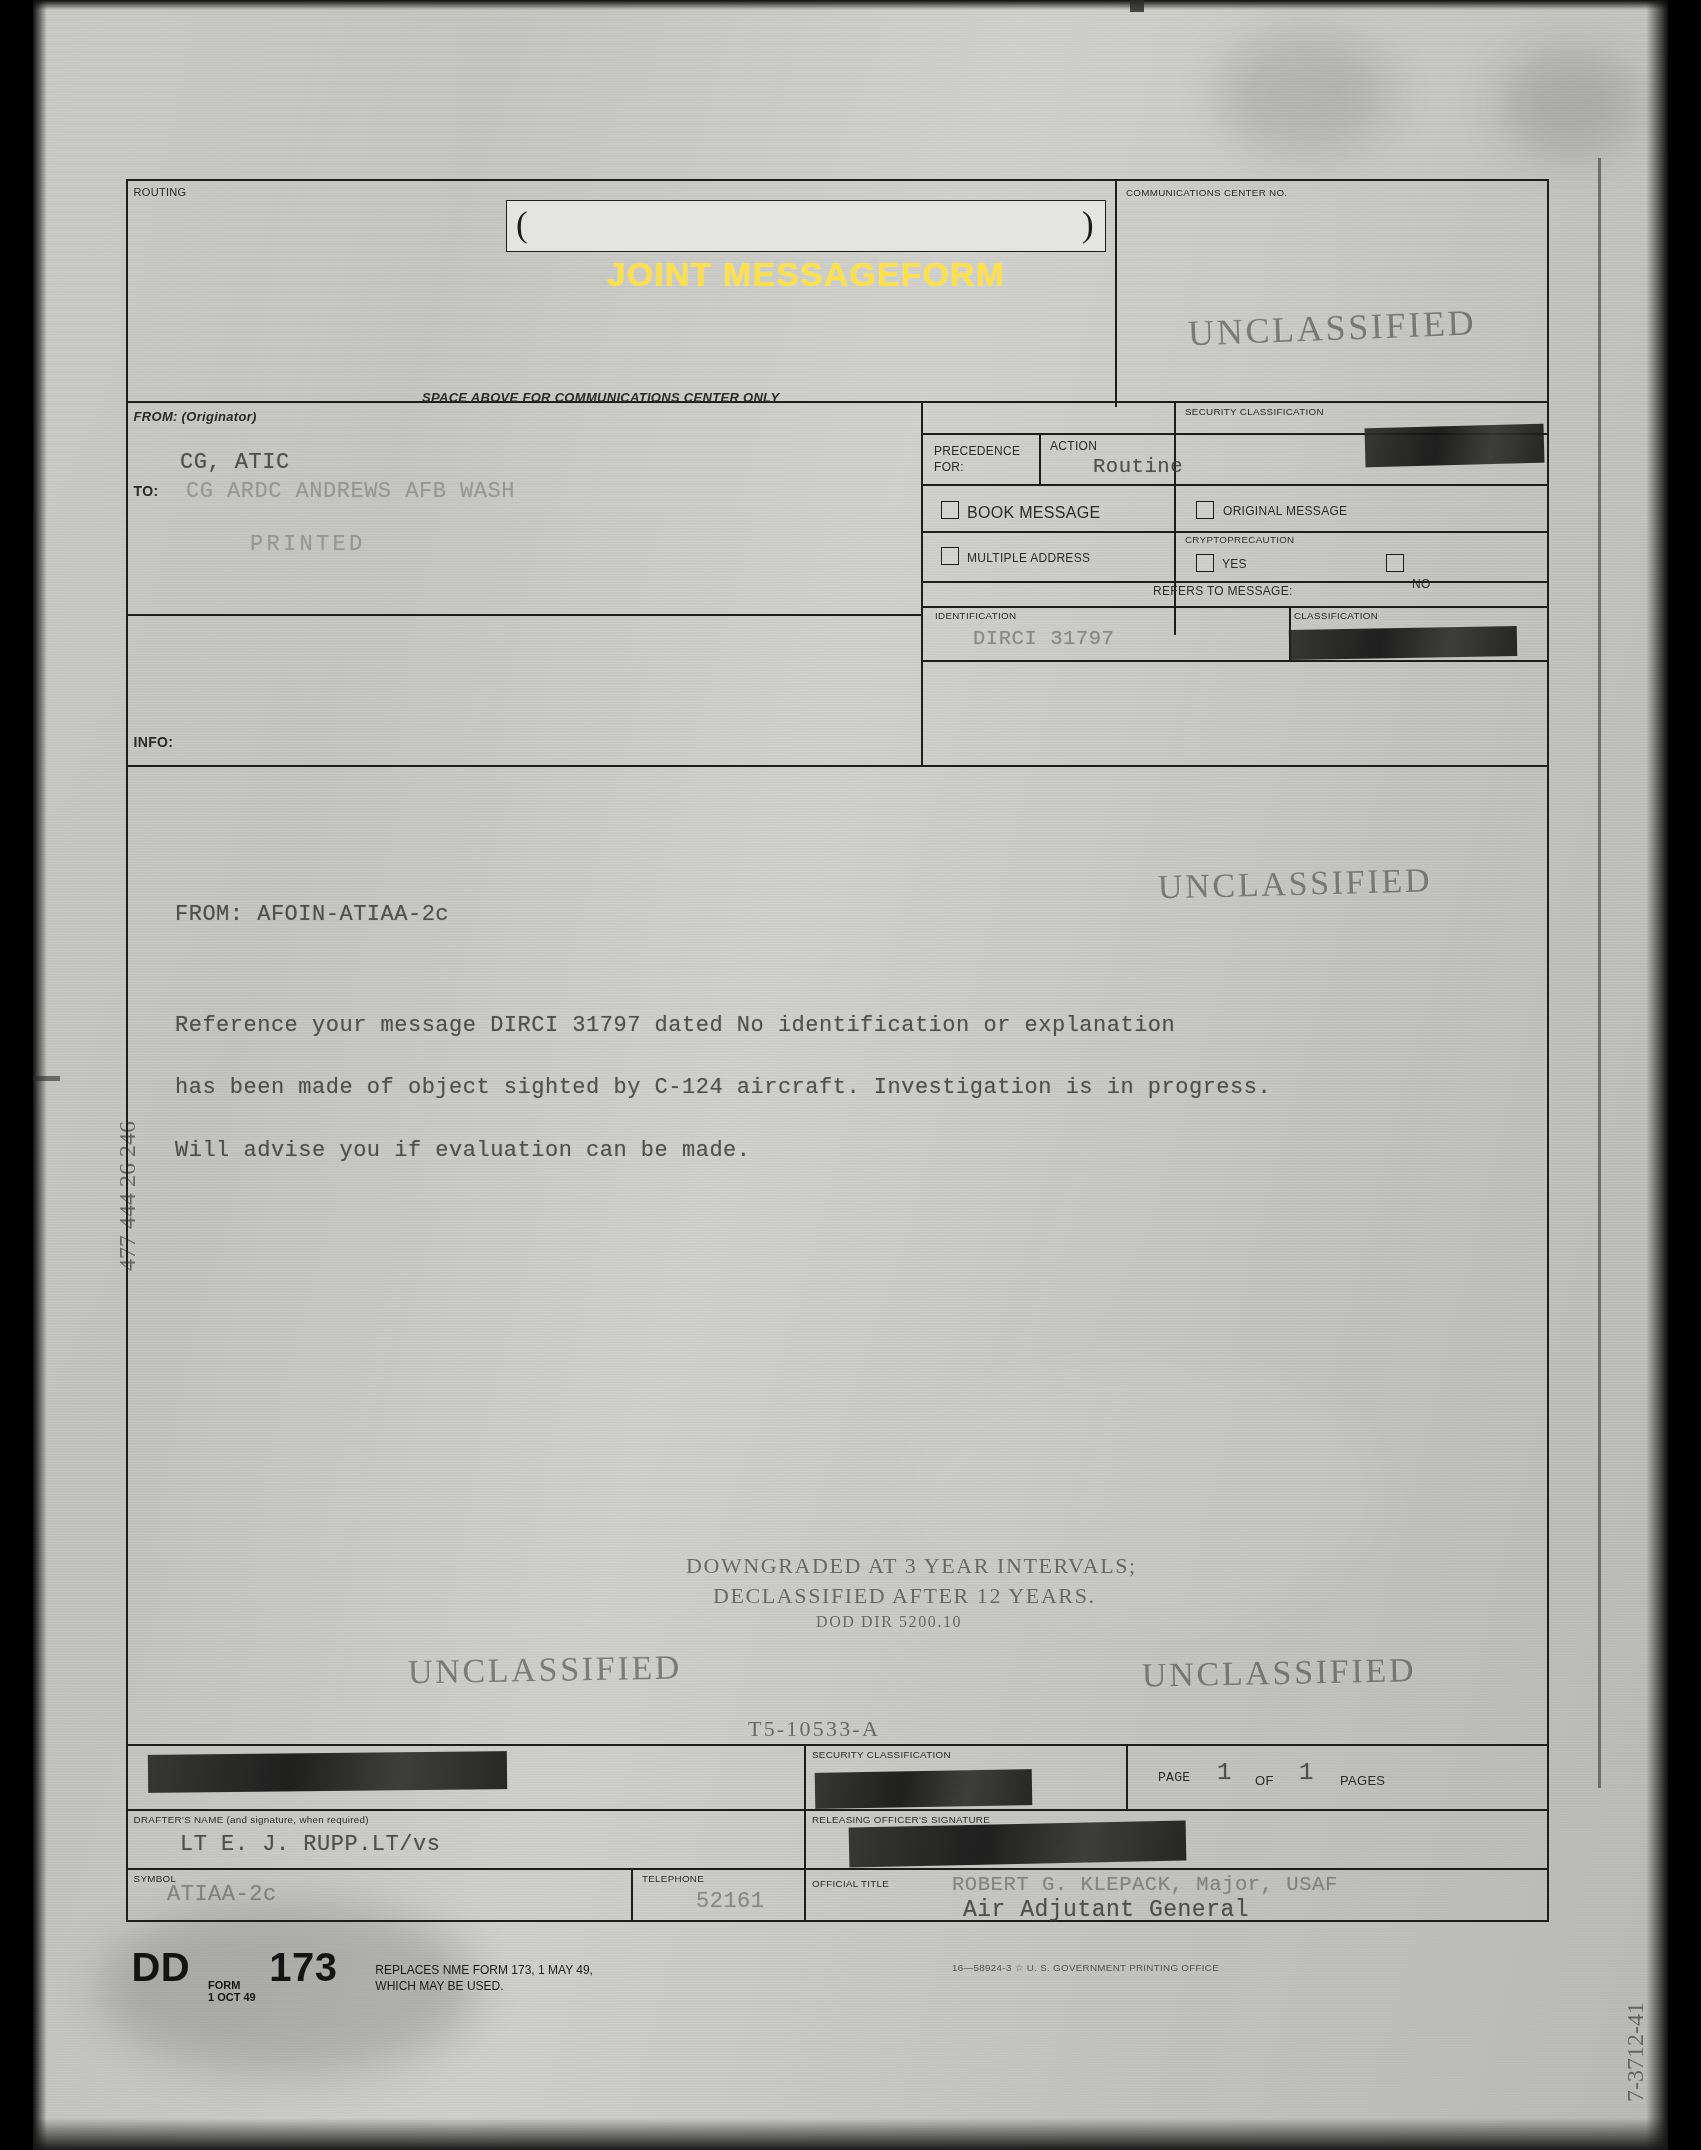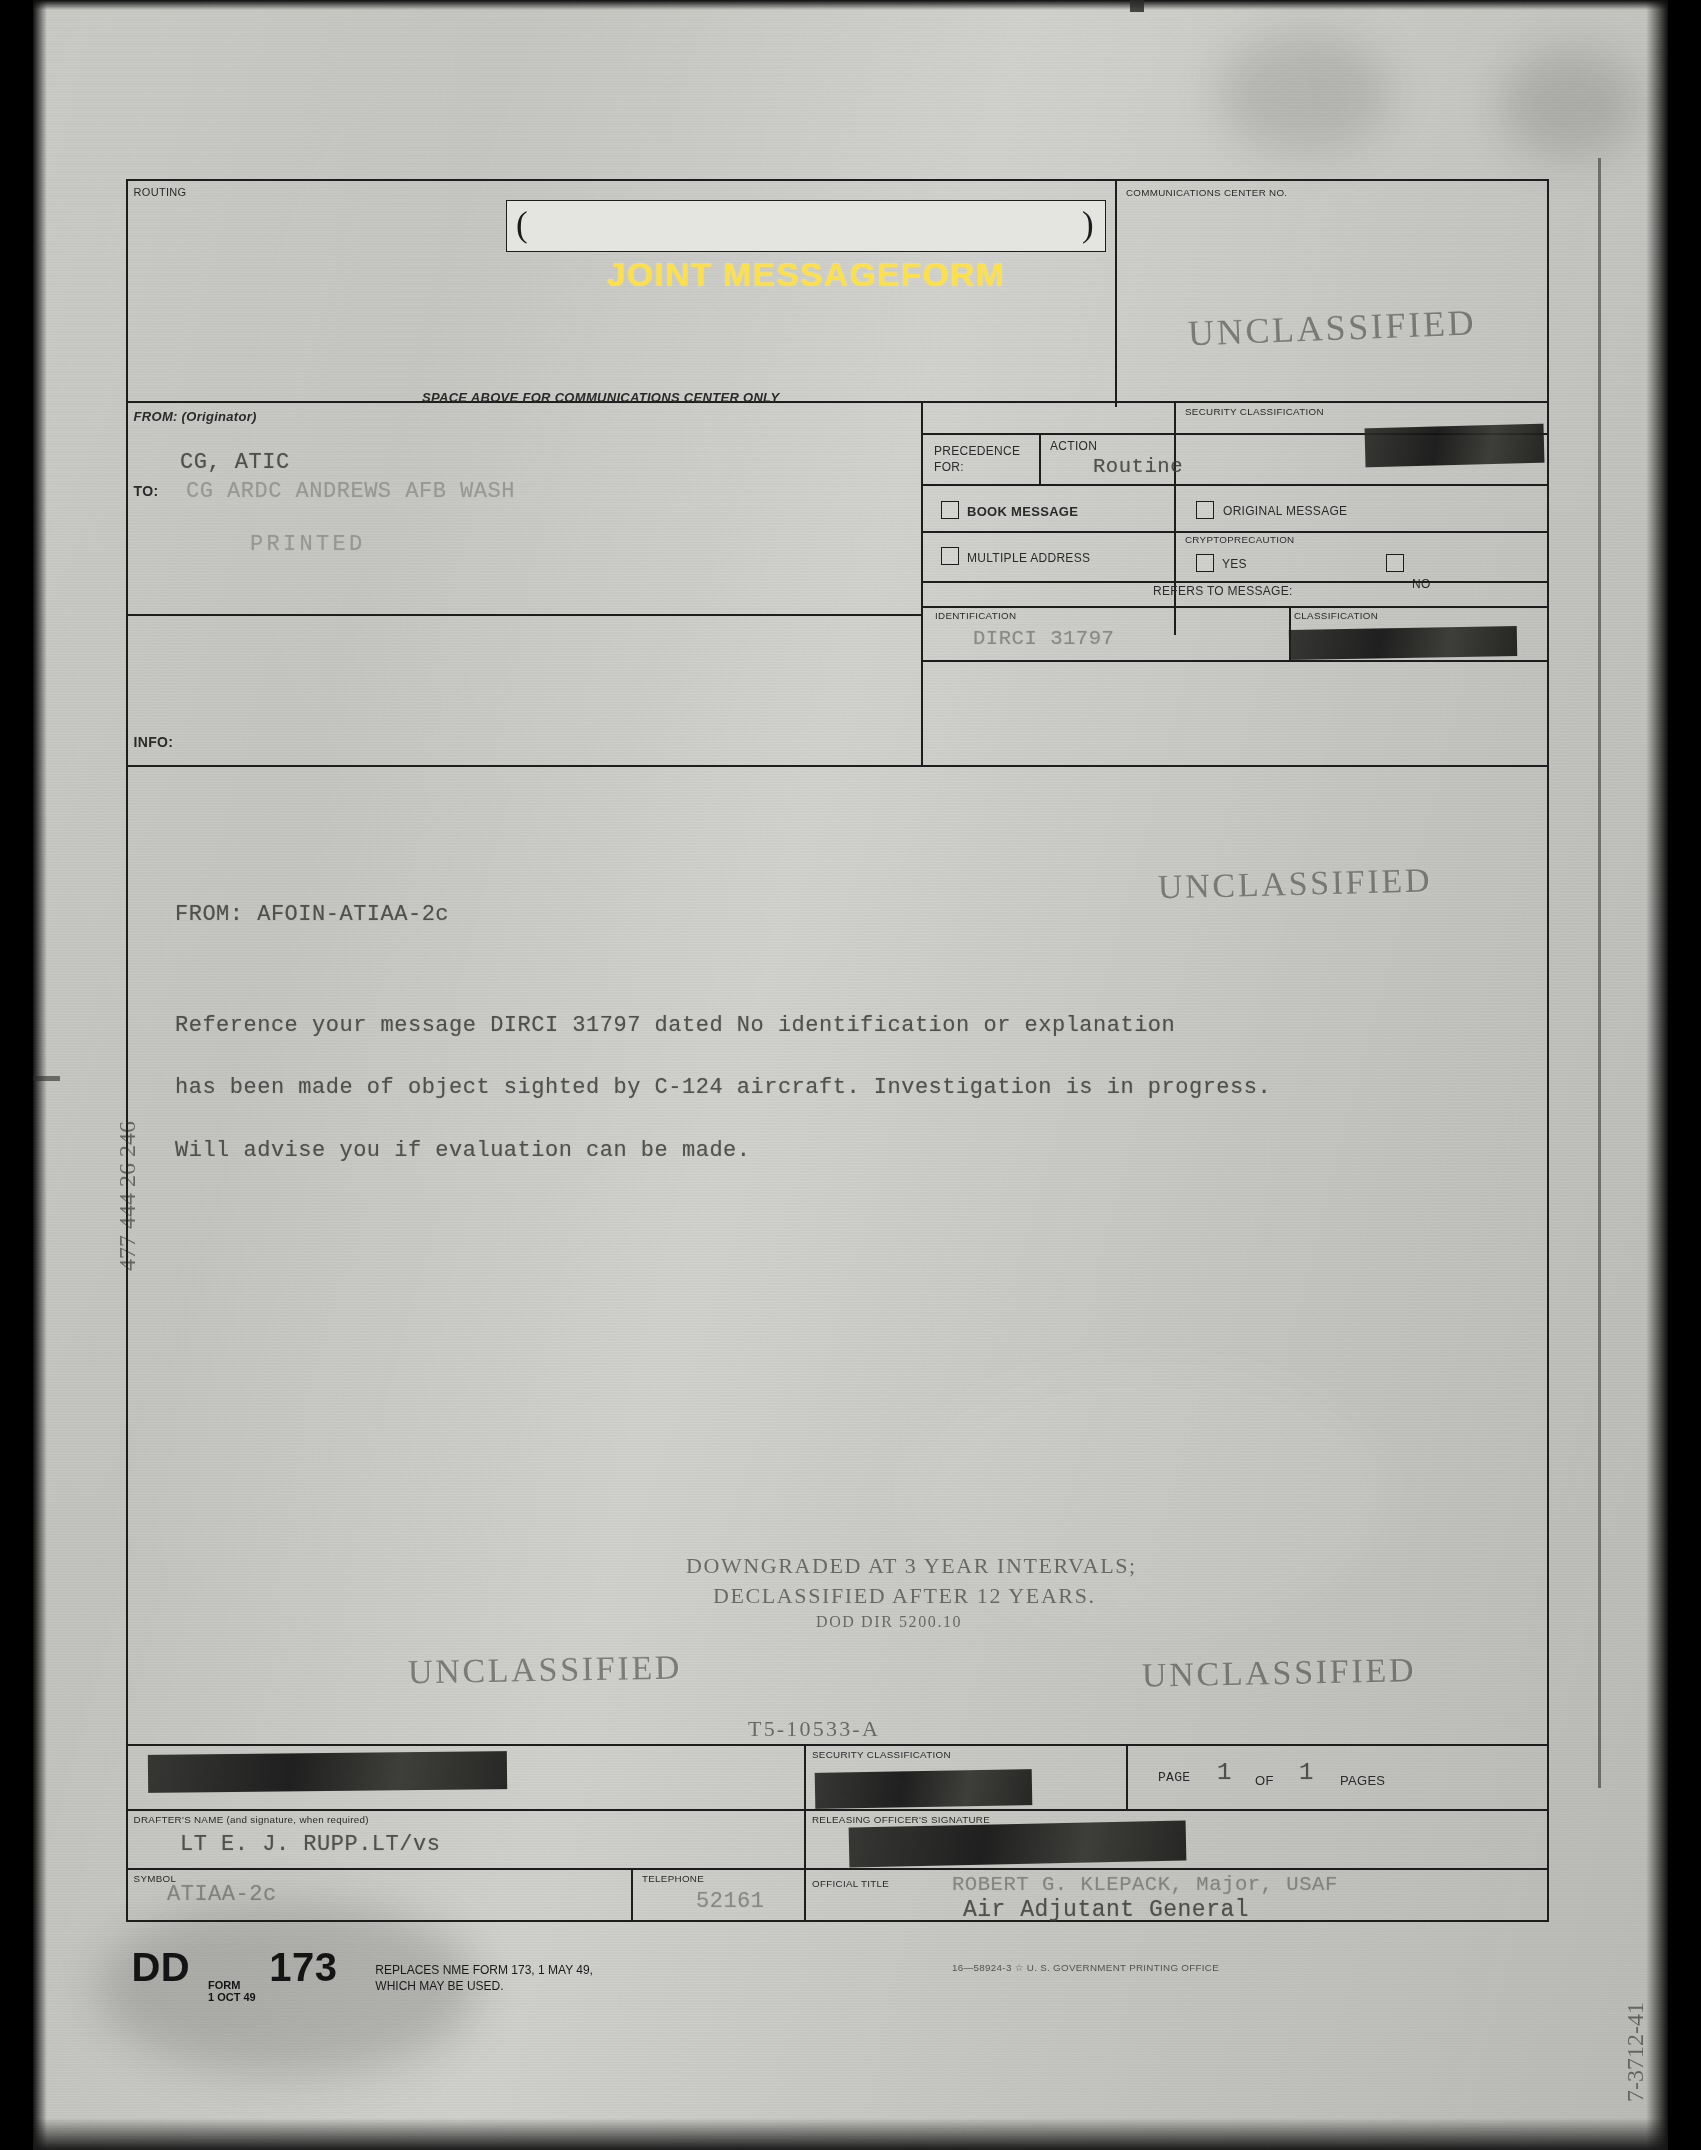--- a/index.html
+++ b/index.html
@@ -260,21 +260,21 @@
 
   <div class="lbl" style="left:808px;top:265px;font-size:12px;">PRECEDENCE</div>
   <div class="lbl" style="left:808px;top:281px;font-size:12px;">FOR:</div>
   <div class="ln v" style="left:913px;top:254px;height:51px;"></div>
   <div class="lbl" style="left:924px;top:260px;font-size:12px;">ACTION</div>
   <div class="tw" style="left:967px;top:276px;font-size:20.6px;">Routine</div>
 
   <div class="ln h" style="left:795px;top:305px;width:627px;"></div>
 
   <div class="cbox" style="left:815px;top:322px;"></div>
-  <div class="lbl" style="left:841px;top:325px;font-size:13px;font-weight:bold;">BOOK MESSAGE</div>
+  <div class="lbl" style="left:841px;top:325px;font-size:16px;">BOOK MESSAGE</div>
   <div class="cbox" style="left:1070px;top:322px;"></div>
   <div class="lbl" style="left:1097px;top:325px;font-size:12px;">ORIGINAL MESSAGE</div>
   <div class="ln h" style="left:795px;top:352px;width:253px;"></div>
   <div class="ln h" style="left:1048px;top:352px;width:374px;"></div>
 
   <div class="cbox" style="left:815px;top:368px;"></div>
   <div class="lbl" style="left:841px;top:372px;font-size:12px;">MULTIPLE ADDRESS</div>
   <div class="lbl sm" style="left:1059px;top:355px;">CRYPTOPRECAUTION</div>
   <div class="cbox" style="left:1070px;top:375px;"></div>
   <div class="lbl" style="left:1096px;top:378px;font-size:12px;">YES</div>

